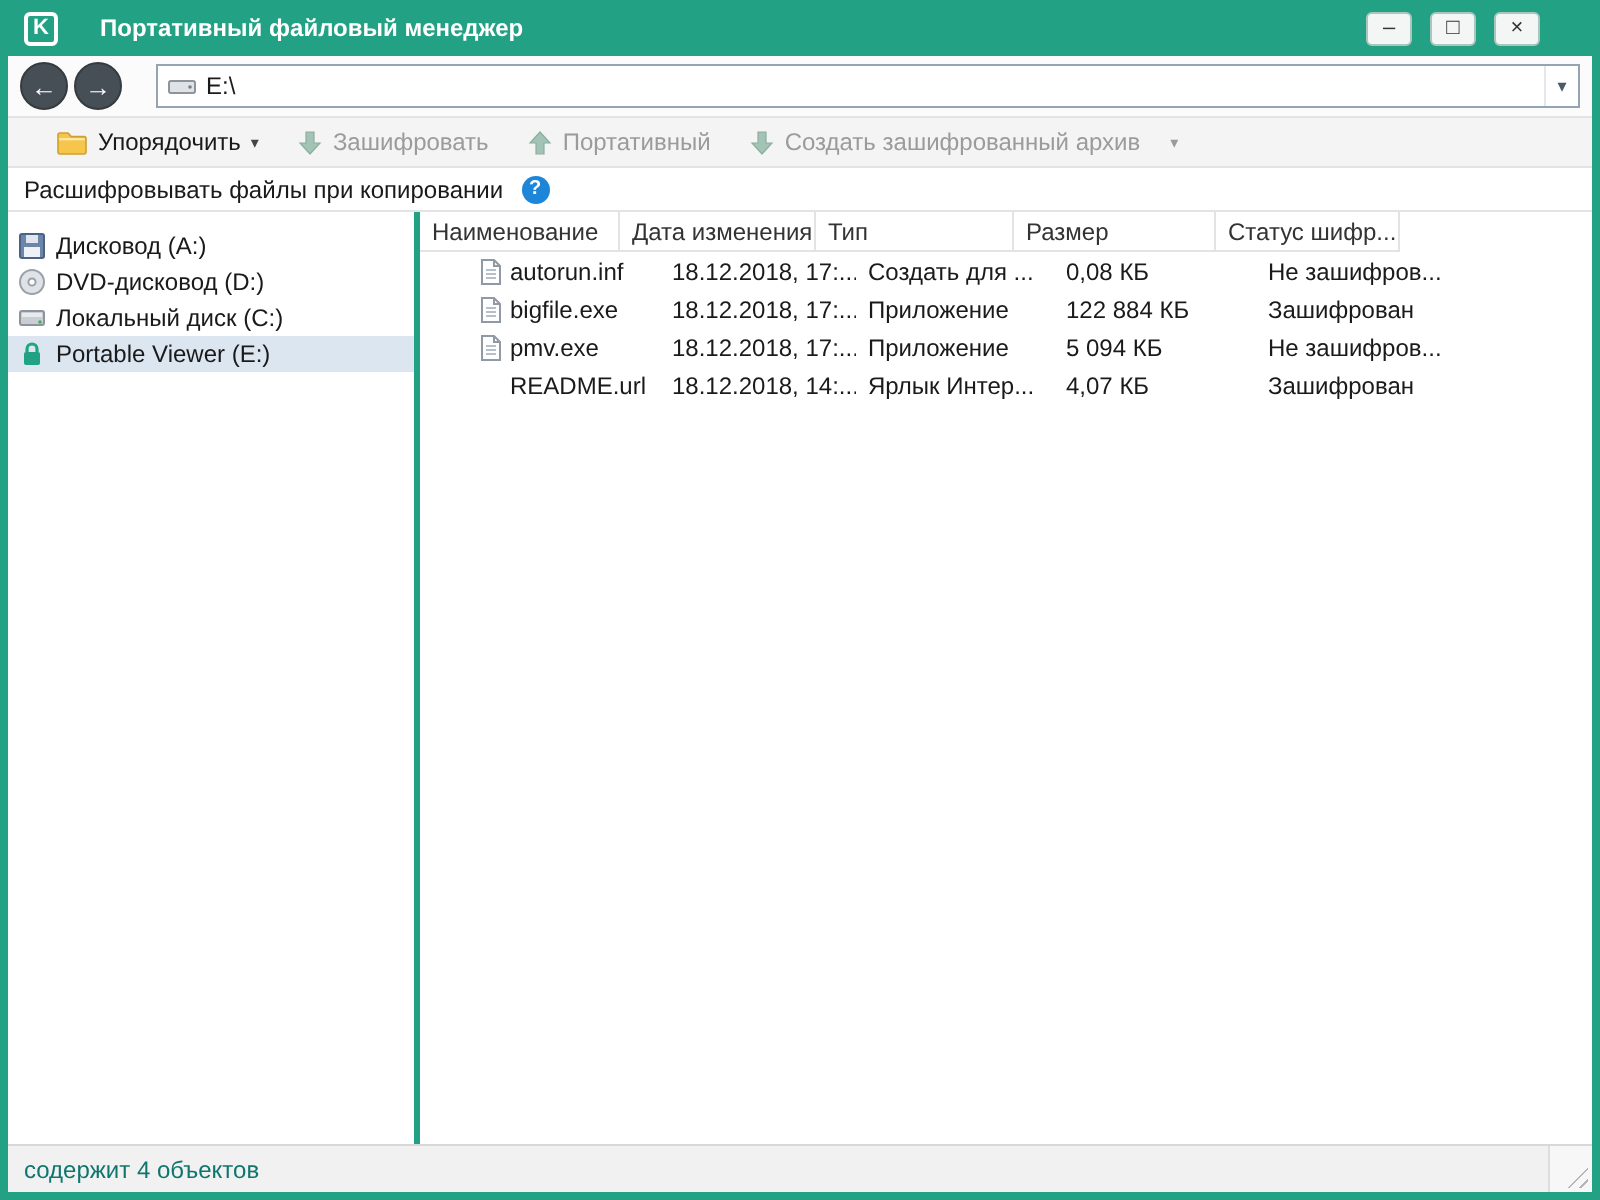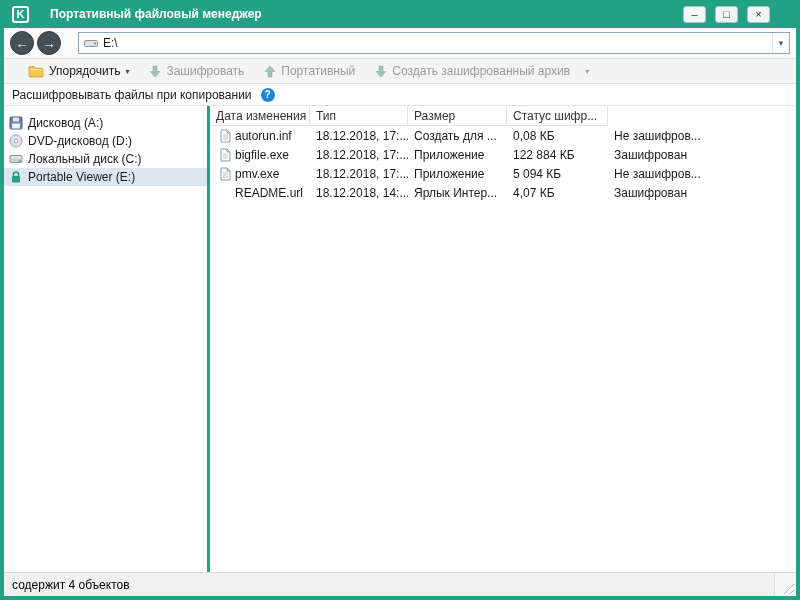--- a/index.html
+++ b/index.html
@@ -51,27 +51,27 @@
   .side-item { height:18px; display:flex; align-items:center; gap:5px; padding-left:5px; white-space:nowrap; }
   .side-item.selected { background:#dce6f1; }
   .splitter { width:3px; background:#23a184; }
 
   .filelist { flex:1; overflow:hidden; display:flex; flex-direction:column; }
   .fl-grid { display:grid; grid-template-columns:100px 98px 99px 101px 92px 1fr; }
   .fl-header { height:20px; flex:0 0 auto; }
   .hcell { display:flex; align-items:center; padding-left:6px; border-right:1px solid #e3e3e3;
            border-bottom:1px solid #e3e3e3; color:#333; white-space:nowrap; overflow:hidden; }
   .hfiller { border:none; }
-  .fl-row { height:19px; }
+  .fl-row { height:19px;margin-left:20px; }
   .cell { display:flex; align-items:center; padding-left:6px; white-space:nowrap; overflow:hidden; }
   .name-cell { gap:4px; padding-left:9px; }
 
   
   .statusbar { height:24px; background:#f1f1f1; border-top:1px solid #d8d8d8; display:flex; align-items:center;
-               padding-left:8px; flex:0 0 auto; position:relative; color:#000000; }
+               padding-left:8px; flex:0 0 auto; position:relative; color:#0f766e; }
   .grip-pane { position:absolute; right:0; top:0; width:22px; height:100%; background:#f7f7f7; border-left:1px solid #dedede; }
   .grip { position:absolute; right:2px; bottom:2px; width:13px; height:13px;
           background:repeating-linear-gradient(135deg, transparent 0 3px, #b5b5b5 3px 4px);
           clip-path:polygon(100% 0, 100% 100%, 0 100%); }
 </style>
 </head>
 <body>
 
 <div class="window">
 
@@ -183,20 +183,21 @@
               <path d="M4.5 6 V4.5 a2.5 2.5 0 0 1 5 0 V6" fill="none" stroke="#1fa67c" stroke-width="1.6"></path>
               <rect x="3" y="6" width="8" height="6.5" rx="1" fill="#23a184"></rect>
             </svg>
           </span>
           <span>Portable Viewer (E:)</span>
         </div>
       </div>
     <div class="splitter"></div>
     <div class="filelist">
       <div class="fl-header fl-grid">
+          <div class="hcell">Наименование</div>
           <div class="hcell">Дата изменения</div>
           <div class="hcell">Тип</div>
           <div class="hcell">Размер</div>
           <div class="hcell">Статус шифр...</div>
           <div class="hcell hfiller"></div>
         </div>
       <div class="fl-body">
           <div class="fl-row fl-grid">
             <div class="cell name-cell">
               <span class="icn">

